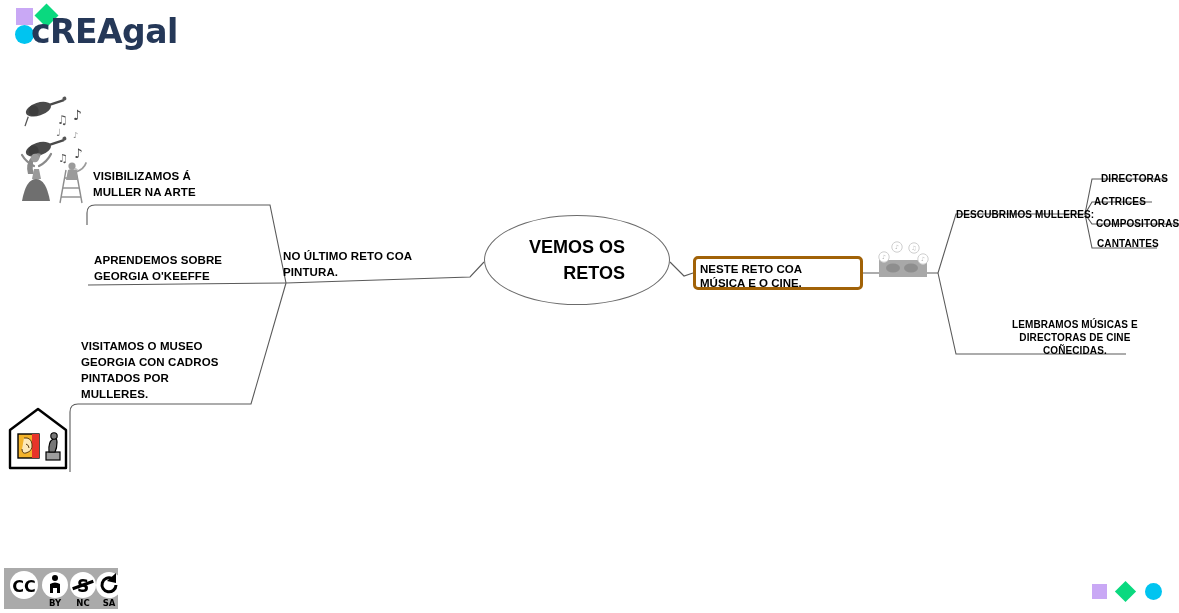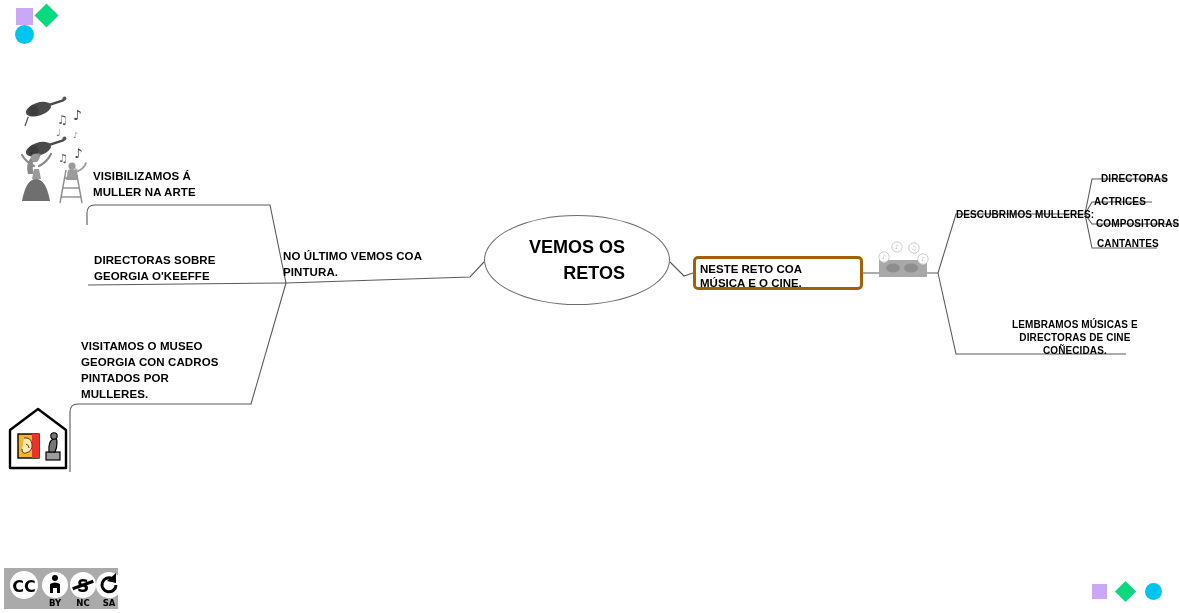--- a/index.html
+++ b/index.html
@@ -175,34 +175,35 @@
     <path d="M1085,214 L1092,202 L1152,202"></path>
     <path d="M1085,214 L1092,224 L1179,224"></path>
     <path d="M1085,214 L1092,248 L1157,248"></path>
   </g>
 </svg>
 
 <div id="logo">
   <div class="mark-square" style="background: rgb(201, 168, 245);"></div>
   <div class="mark-diamond" style="background: rgb(10, 217, 127);"></div>
   <div class="mark-circle" style="background: rgb(0, 196, 240);"></div>
+  <div class="wordmark" style="color: rgb(37, 56, 88);">cREAgal</div>
 </div>
 
 <div id="center-oval">
   <div class="oval-text">VEMOS OS
 RETOS</div>
 </div>
 
-<div class="node-label" style="left:283px; top:248px;">NO ÚLTIMO VEMOS COA
+<div class="node-label" style="left:283px; top:248px;">NO ÚLTIMO RETO COA
 PINTURA.</div>
 
 <div class="node-label" style="left:93px; top:168px;">VISIBILIZAMOS Á
 MULLER NA ARTE</div>
 
-<div class="node-label" style="left:94px; top:252px;">DIRECTORAS SOBRE
+<div class="node-label" style="left:94px; top:252px;">APRENDEMOS SOBRE
 GEORGIA O'KEEFFE</div>
 
 <div class="node-label" style="left:81px; top:338px;">VISITAMOS O MUSEO
 GEORGIA CON CADROS
 PINTADOS POR
 MULLERES.</div>
 
 <div id="neste-box">
   <div class="box-text">NESTE RETO COA
 MÚSICA E O CINE.</div>

